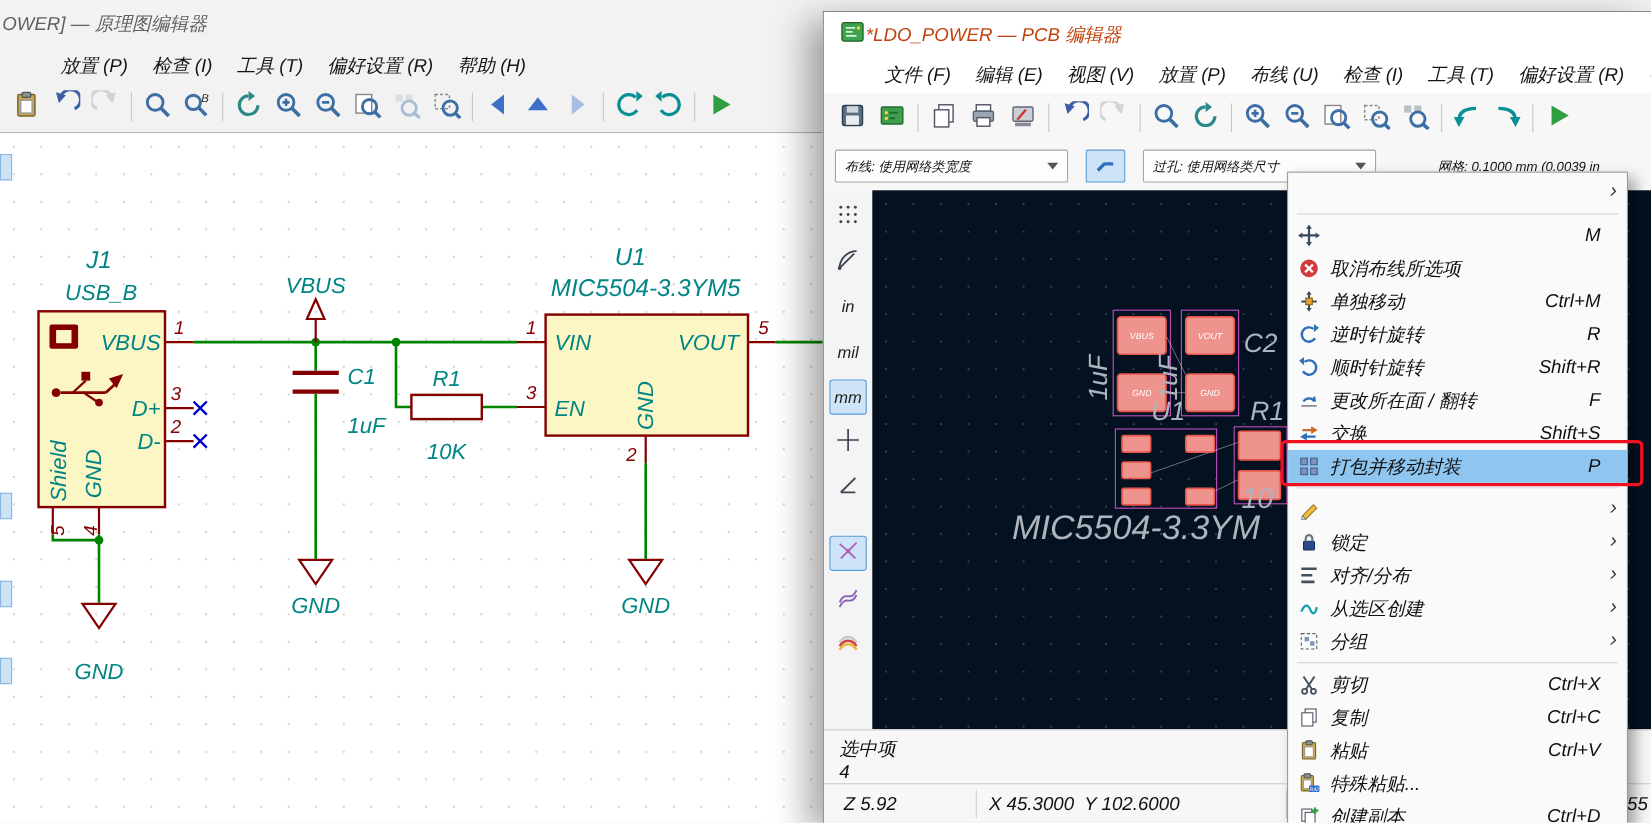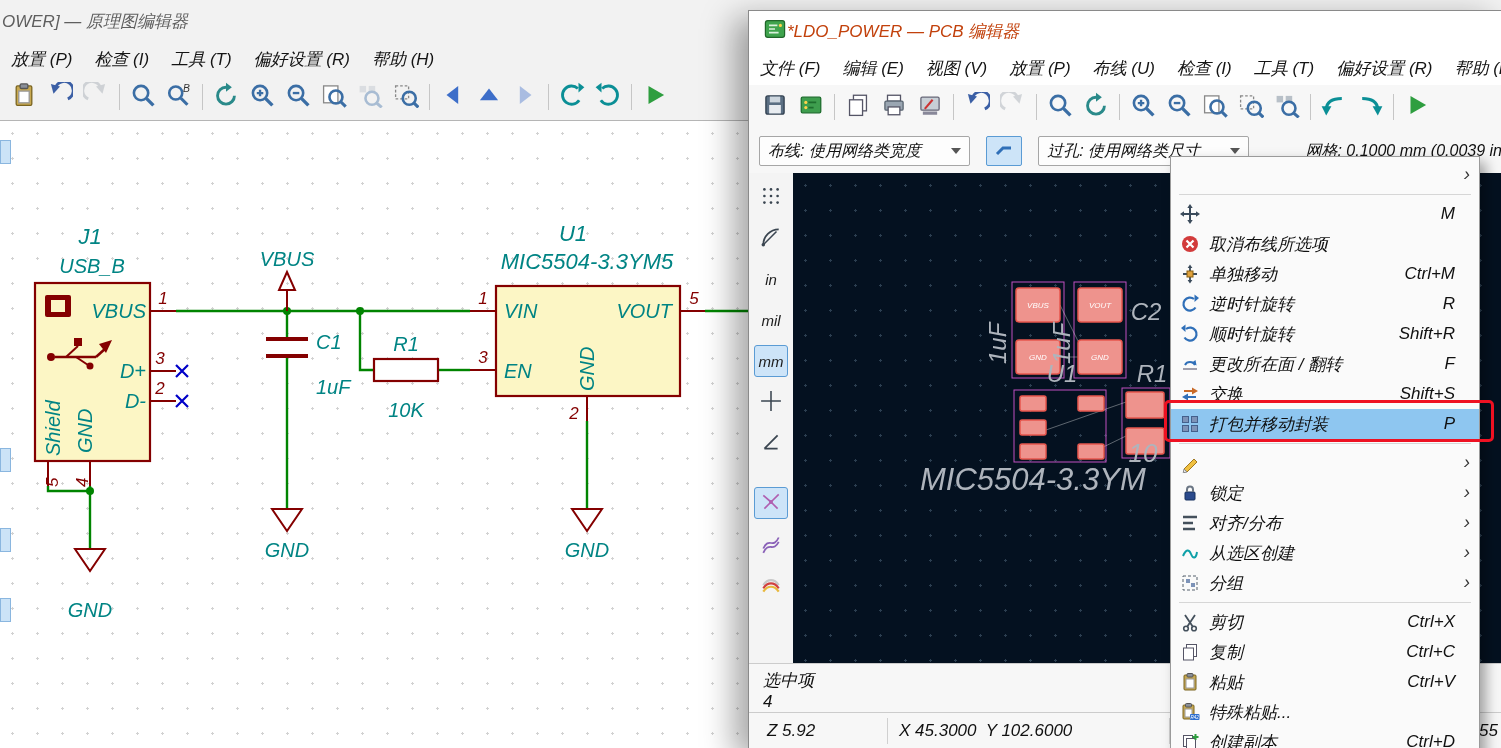--- a/index.html
+++ b/index.html
@@ -3,21 +3,21 @@
 <meta charset="utf-8">
 <style>
   html,body{margin:0;padding:0;background:#ddd;}
   #root{position:relative;width:1501px;height:748px;overflow:hidden;background:#fff;
         font-family:"Liberation Sans",sans-serif;font-style:italic;-webkit-font-smoothing:antialiased;}
   svg text{font-family:"Liberation Sans",sans-serif;}
 
   
   #sch-win{position:absolute;inset:0;background:#f2f2f2;}
   #sch-title{position:absolute;left:2px;top:10px;font-size:17px;color:#5f5f5f;white-space:nowrap;}
-  .menubar{display:flex;align-items:center;font-size:17px;color:#141414;}
+  .menubar{display:flex;align-items:center;font-size:17px;color:#141414;padding-left:44px;}
   #sch-menubar{position:absolute;left:0;top:44px;height:30px;}
   .menu-item{padding:3px 11px;white-space:nowrap;cursor:default;}
   .toolbar{display:flex;align-items:center;}
   #sch-toolbar{position:absolute;left:0;top:76px;height:42px;padding-left:6px;}
   .tbtn{width:36px;height:36px;display:flex;align-items:center;justify-content:center;border-radius:3px;}
   .tbtn.disabled{opacity:.4;}
   .tsep{width:1px;height:26px;background:#c6c6c6;margin:0 5px;}
   #sch-canvas{position:absolute;left:0;top:120px;width:748px;height:628px;background:#fff;
       border-top:1px solid #b5b5b5;
       background-image:radial-gradient(circle,#d2d2d2 1px,transparent 1.4px);
@@ -25,21 +25,21 @@
   .partial-btn{position:absolute;left:0;width:9px;height:22px;background:#cbe3f7;border:1px solid #8ab6df;z-index:3;}
 
   
   #pcb-win{position:absolute;left:748px;top:10px;width:753px;height:738px;background:#f7f7f7;
       border:1px solid #8a8a8a;box-shadow:-14px 8px 30px rgba(0,0,0,.35);overflow:hidden;z-index:10;}
   #pcb-titlebar{position:absolute;left:0;top:0;right:0;height:40px;background:#ffffff;display:flex;
       align-items:center;padding-left:14px;gap:0;font-size:17px;color:#c2410c;}
   #pcb-menubar{position:absolute;left:0;top:40px;right:0;height:34px;background:#ffffff;}
   #pcb-toolbar1{position:absolute;left:0;top:74px;right:0;height:44px;padding-left:8px;background:#f7f7f7;}
   #pcb-toolbar2{position:absolute;left:0;top:118px;right:0;height:44px;display:flex;align-items:center;
-      padding-left:10px;gap:16px;background:#f7f7f7;font-size:16px;color:#101010;}
+      padding-left:10px;gap:16px;background:#f7f7f7;font-size:12px;color:#101010;}
   .dropdown{height:30px;display:flex;align-items:center;justify-content:space-between;padding:0 8px;
       background:#fdfdfd;border:1px solid #a6a6a6;border-radius:2px;white-space:nowrap;box-sizing:border-box;}
   .dd1,.dd2{width:212px;}
   .dd-arrow{width:0;height:0;border-left:5px solid transparent;border-right:5px solid transparent;
       border-top:6px solid #555;margin-left:8px;flex:none;}
   #track-btn{width:36px;height:30px;background:#cde4f8;border:1px solid #5a9bd4;border-radius:2px;
       display:flex;align-items:center;justify-content:center;box-sizing:border-box;}
   #grid-label{white-space:nowrap;margin-left:40px;}
   #pcb-lefttools{position:absolute;left:0;top:162px;width:44px;bottom:86px;background:#f4f4f4;
       display:flex;flex-direction:column;align-items:center;padding-top:8px;gap:9px;}

